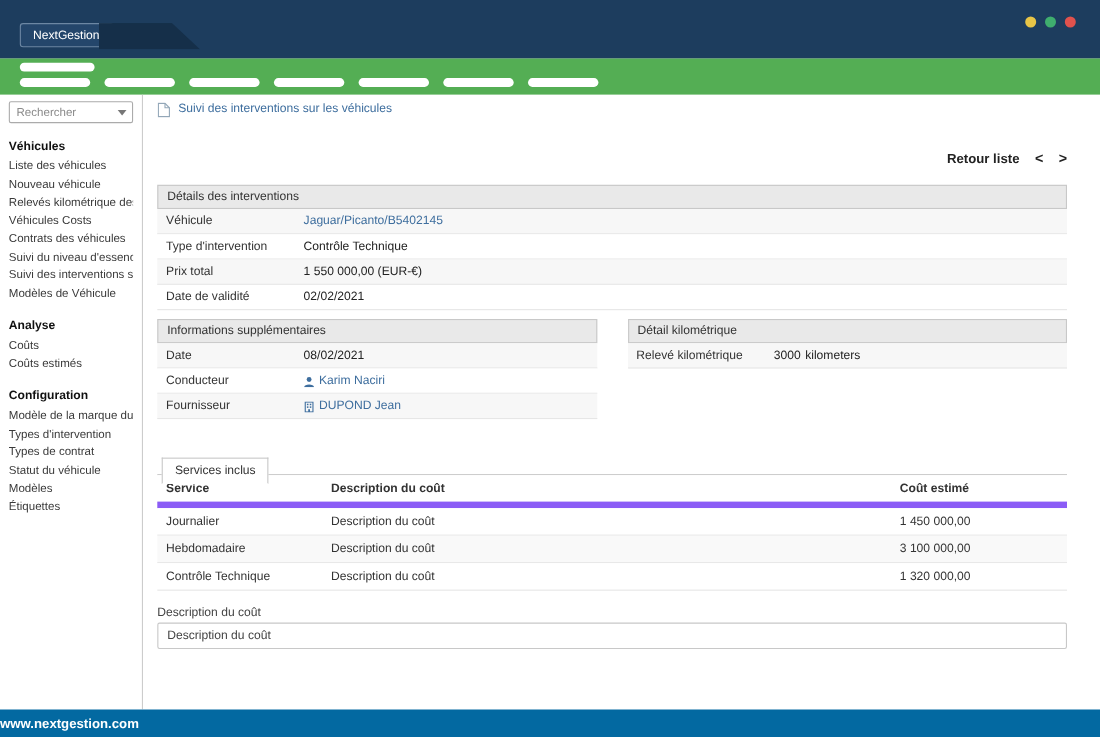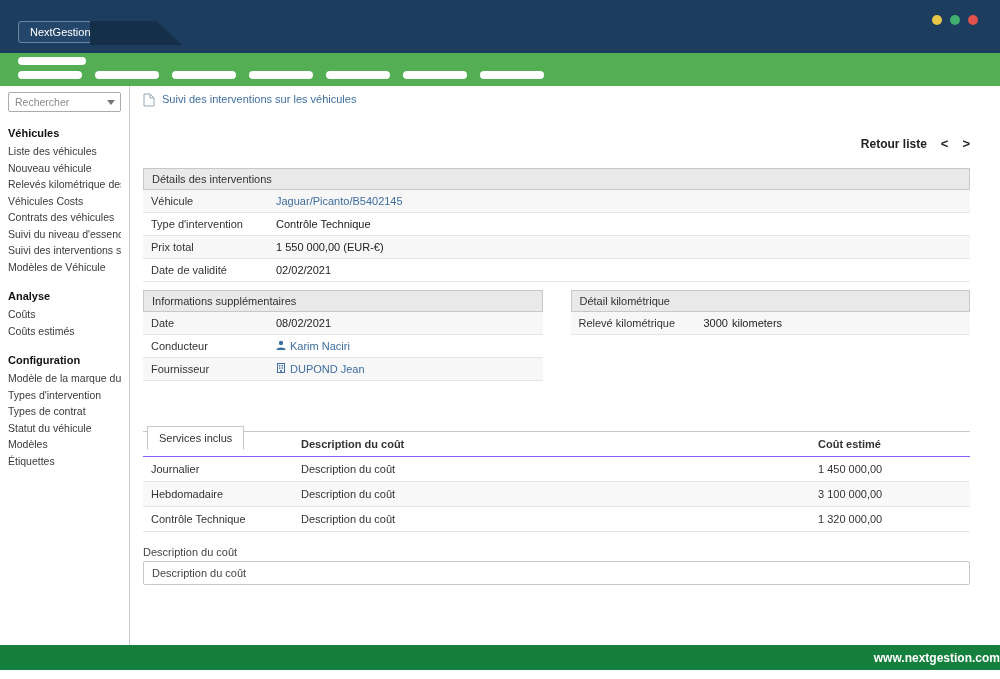--- a/index.html
+++ b/index.html
@@ -67,56 +67,56 @@
   .retour-link { font-weight:bold; color:#222; cursor:pointer; }
   .chev { font-weight:bold; color:#222; font-size:13px; cursor:pointer; }
   .panel-hd {
     background:#e9e9e9; border:1px solid #c8c8c8;
     padding:4px 8px; font-size:11px; color:#333;
   }
   .details-panel { margin-top:17px; }
   .frow { display:flex; font-size:11px; border-bottom:1px solid #e6e6e6; background:#fff; }
   .frow:nth-child(even) { background:#f7f7f7; }
   .frow .lbl { width:125px; min-width:125px; padding:5px 8px; color:#333; }
-  .frow .val { padding:5px 8px; color:#222; display:flex; align-items:flex-start; gap:4px; }
+  .frow .val { padding:5px 8px; color:#222; display:flex; align-items:flex-end; gap:4px; }
   .link { color:#3e6e9e; cursor:pointer; }
   .twocol { display:flex; gap:28px; margin-top:8px; align-items:flex-start; }
   .col { flex:1; }
   
   .services { margin-top:26px; }
   .tab {
     display:inline-block; border:1px solid #c8c8c8; border-bottom:1px solid #ffffff;
     background:#fff; padding:5px 11px; font-size:11px; color:#333;
-    position:relative; top:19px; margin-left:4px; cursor:pointer;text-align:center;
+    position:relative; top:9px; margin-left:4px; cursor:pointer;text-align:center;
   }
   .stable { border-top:1px solid #c8c8c8; }
   .srow { display:flex; font-size:11px; border-bottom:1px solid #e6e6e6; background:#fff; }
-  .srow.hd { font-weight:bold; border-bottom:1px solid #8b5cf6; }
+  .srow.hd { font-weight:bold; border-bottom:6px solid #8b5cf6; }
   .srow:nth-child(odd):not(.hd):not(.total) { background:#f9f9f9; }
   .srow .c1 { width:150px; min-width:150px; padding:6px 8px; }
   .srow .c2 { flex:1; padding:6px 8px; }
   .srow .c3 { width:160px; min-width:160px; padding:6px 8px; }
   .srow.total { background:#fafafa; }
   .srow.total .c2 { text-align:right; font-weight:bold; }
   .srow.total .c3 .amt { font-weight:bold; }
   .srow.total .c3 .cur { color:#555; margin-left:3px; }
   
   .desc-block { margin-top:14px; }
   .desc-label { font-size:11px; color:#444; margin-bottom:3px; }
   .desc-field {
     border:1px solid #c8c8c8; border-radius:2px; background:#fff;
     padding:5px 8px; font-size:11px; color:#444; width:100%; min-height:23px;
     cursor:text;
   }
   
   .footer {
     position:absolute; left:0; bottom:9px; width:100%; height:25px;
-    background:#15803d; color:#fff;
-    display:flex; align-items:center; justify-content:flex-end;
-    font-size:12px; font-weight:bold;padding-left:28px;
+    background:#0369a1; color:#fff;
+    display:flex; align-items:center; justify-content:flex-start;
+    font-size:12px; font-weight:bold;
   }
 </style>
 </head>
 <body>
 
 <div class="topbar">
   <div class="brand-tab">NextGestion</div>
   <div class="ribbon"></div>
   <div class="window-dots">
     <div class="dot dot-yellow"></div>

